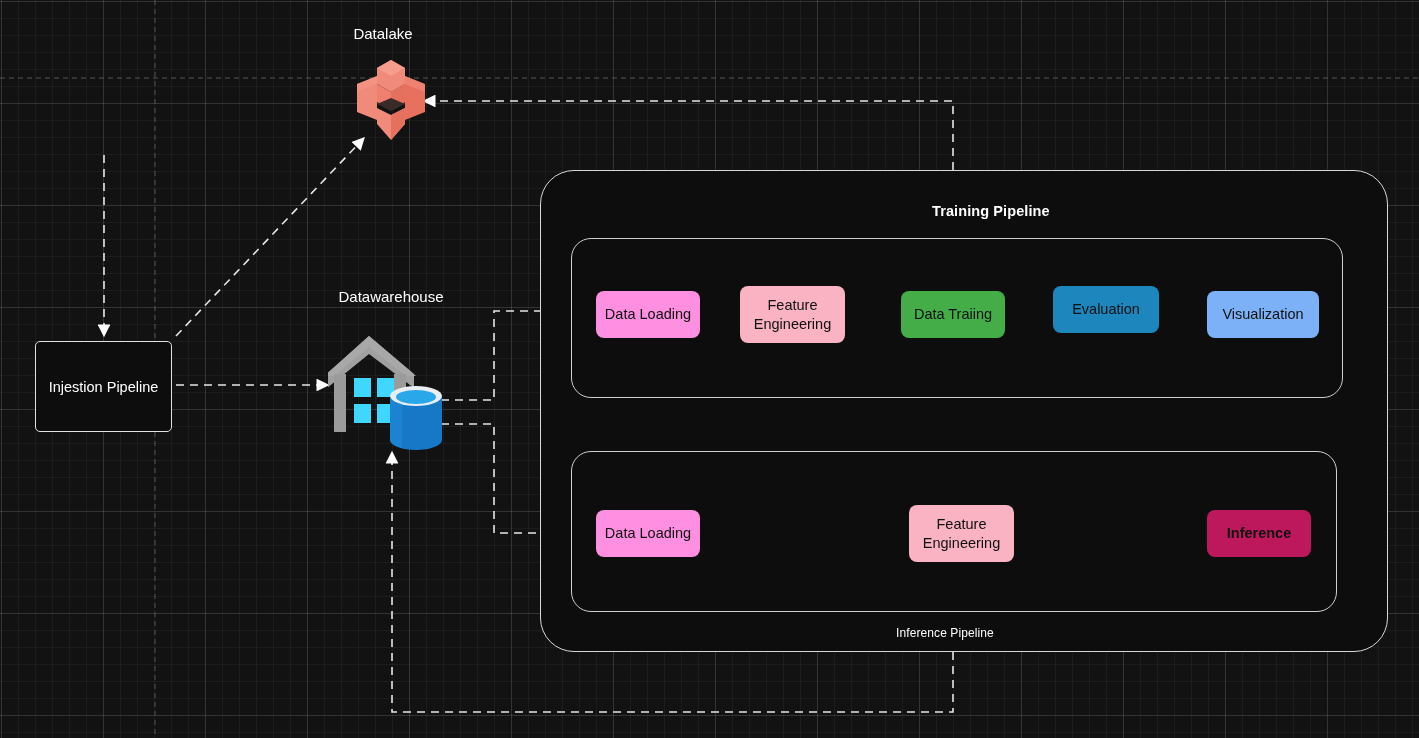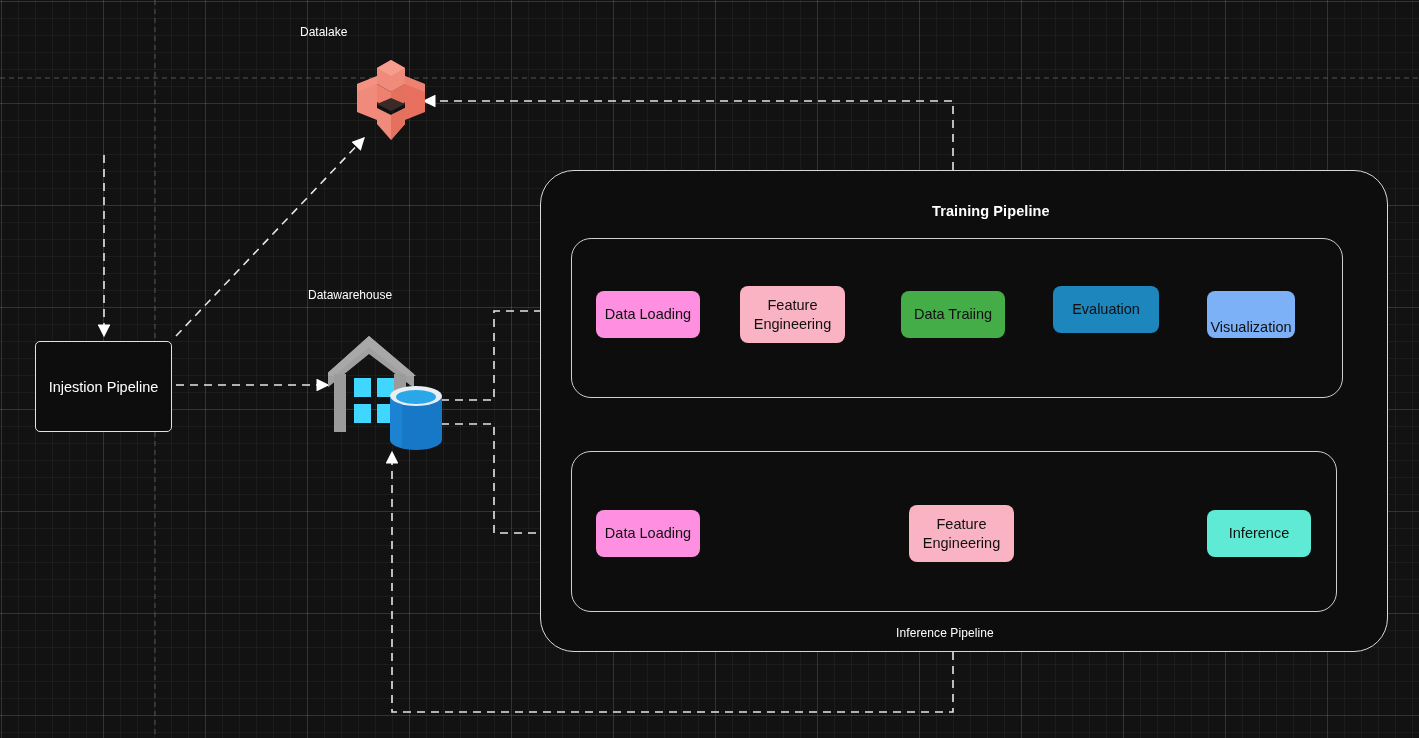--- a/index.html
+++ b/index.html
@@ -114,23 +114,23 @@
     color: #ffffff;
     font-size: 14.5px;
   }
   
   .icon-wrap {
     position: absolute;
   }
   .icon-caption {
     position: absolute;
     color: #ffffff;
-    font-size: 12px;
+    font-size: 15px;
     white-space: nowrap;
-    text-align: left;
+    text-align: center;
   }
 </style>
 </head>
 <body>
 
 <div id="canvas">
 
   <div id="grid-minor"></div>
   <div id="grid-major"></div>
 
@@ -240,31 +240,31 @@
   <div class="stage" style="left:740px; top:286px; width:105px; height:57px; background:#f9b3c2; white-space:pre-line;">
     <span style="white-space:pre-line;">Feature
 Engineering</span>
   </div>
   <div class="stage" style="left:901px; top:291px; width:104px; height:47px; background:#45ad48;">
     <span>Data Traiing</span>
   </div>
   <div class="stage" style="left:1053px; top:286px; width:106px; height:47px; background:#1c86bd;">
     <span>Evaluation</span>
   </div>
-  <div class="stage" style="left:1207px; top:291px; width:88px; height:47px; background:#7cb1f7;align-items:flex-end;">
+  <div class="stage" style="left:1207px; top:291px; width:112px; height:47px; background:#7cb1f7;">
     <span>Visualization</span>
   </div>
 
   <div class="inner-container" style="left:571px; top:451px; width:766px; height:161px;"></div>
   <div class="container-title regular" style="left:896px; top:626px;">Inference Pipeline</div>
 
   <div class="stage" style="left:596px; top:510px; width:104px; height:47px; background:#ff8fe0;">
     <span>Data Loading</span>
   </div>
   <div class="stage" style="left:909px; top:505px; width:105px; height:57px; background:#f9b3c2; white-space:pre-line;">
     <span style="white-space:pre-line;">Feature
 Engineering</span>
   </div>
-  <div class="stage" style="left:1207px; top:510px; width:104px; height:47px; background:#5eead4;">
+  <div class="stage" style="left:1207px; top:510px; width:104px; height:47px; background:#be185d;font-weight:bold;">
     <span>Inference</span>
   </div>
 
 </div>
 
 </body></html>

